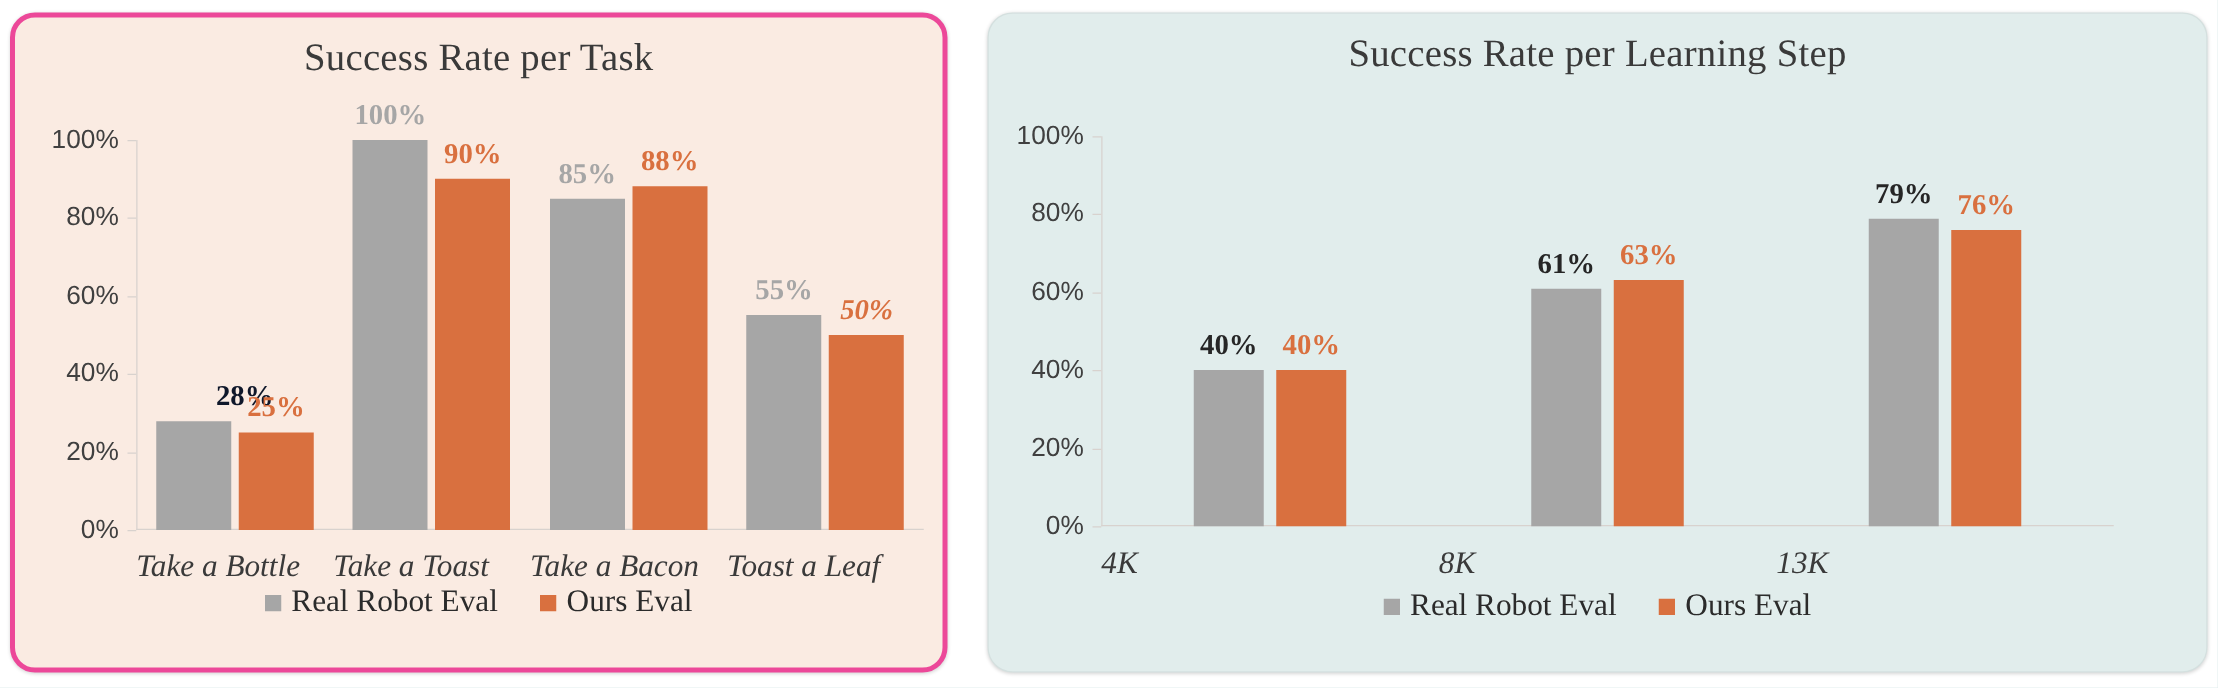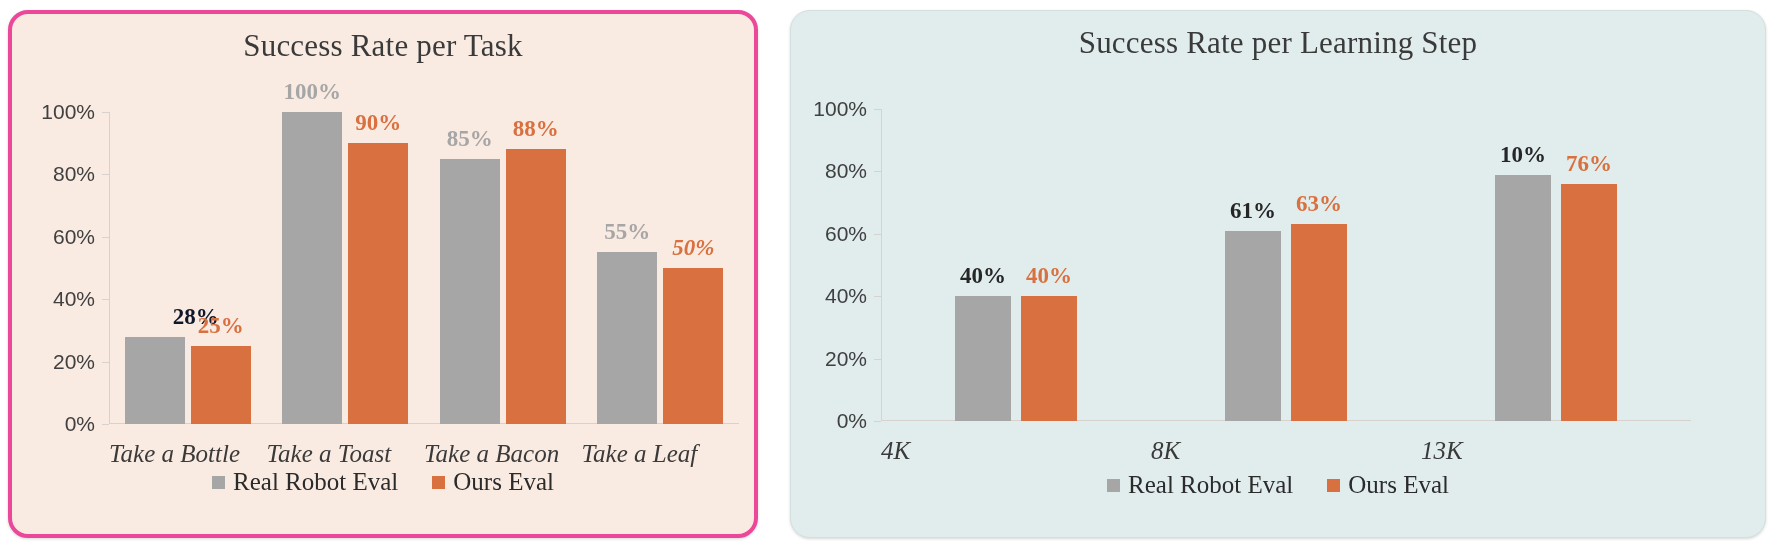--- a/index.html
+++ b/index.html
@@ -104,21 +104,21 @@
             </div>
             <div class="catlabel">Take a Bacon</div>
           </div>
           <div class="group">
             <div class="bar gray" style="width: 60px; height: 171.6px; margin-left: 0px;">
               <div class="val" style="color: rgb(166, 166, 166);">55%</div>
             </div>
             <div class="bar orange" style="width: 60px; height: 156px; margin-left: 6px; font-style: italic;">
               <div class="val" style="color: rgb(217, 112, 63);">50%</div>
             </div>
-            <div class="catlabel">Take a Leaf</div>
+            <div class="catlabel">Toast a Leaf</div>
           </div>
         </div>
     <div class="tick" style="top: 312px;"></div>
         <div class="ytlabel" style="top: 312px;">0%</div>
         <div class="tick" style="top: 249.6px;"></div>
         <div class="ytlabel" style="top: 249.6px;">20%</div>
         <div class="tick" style="top: 187.2px;"></div>
         <div class="ytlabel" style="top: 187.2px;">40%</div>
         <div class="tick" style="top: 124.8px;"></div>
         <div class="ytlabel" style="top: 124.8px;">60%</div>
@@ -160,21 +160,21 @@
             <div class="bar gray" style="width: 56px; height: 190.32px; margin-left: 0px;">
               <div class="val" style="color: rgb(38, 38, 38);">61%</div>
             </div>
             <div class="bar orange" style="width: 56px; height: 196.56px; margin-left: 10px;">
               <div class="val" style="color: rgb(217, 112, 63);">63%</div>
             </div>
             <div class="catlabel">8K</div>
           </div>
           <div class="group">
             <div class="bar gray" style="width: 56px; height: 246.48px; margin-left: 0px;">
-              <div class="val" style="color: rgb(38, 38, 38);">10%</div>
+              <div class="val" style="color: rgb(38, 38, 38);">79%</div>
             </div>
             <div class="bar orange" style="width: 56px; height: 237.12px; margin-left: 10px; margin-top: 28px;">
               <div class="val" style="color: rgb(217, 112, 63);">76%</div>
             </div>
             <div class="catlabel">13K</div>
           </div>
         </div>
     <div class="tick" style="top: 312px;"></div>
         <div class="ytlabel" style="top: 312px;">0%</div>
         <div class="tick" style="top: 249.6px;"></div>

